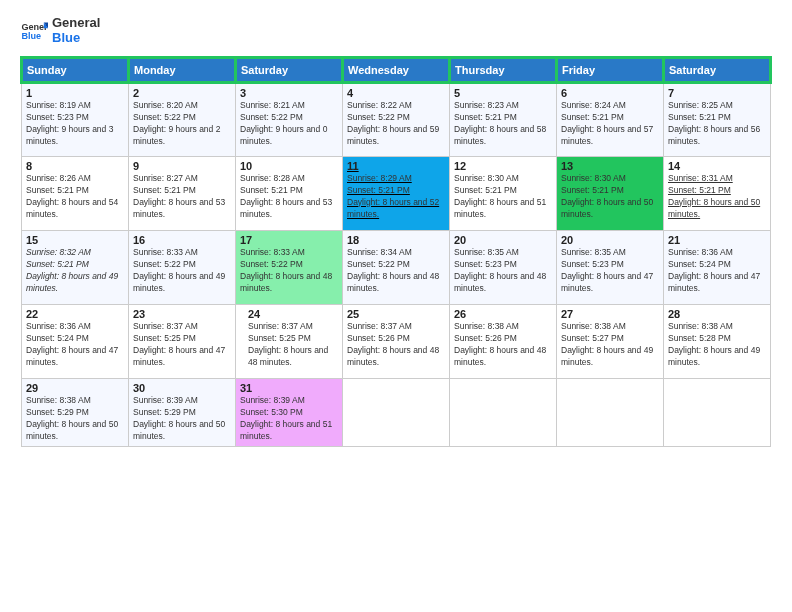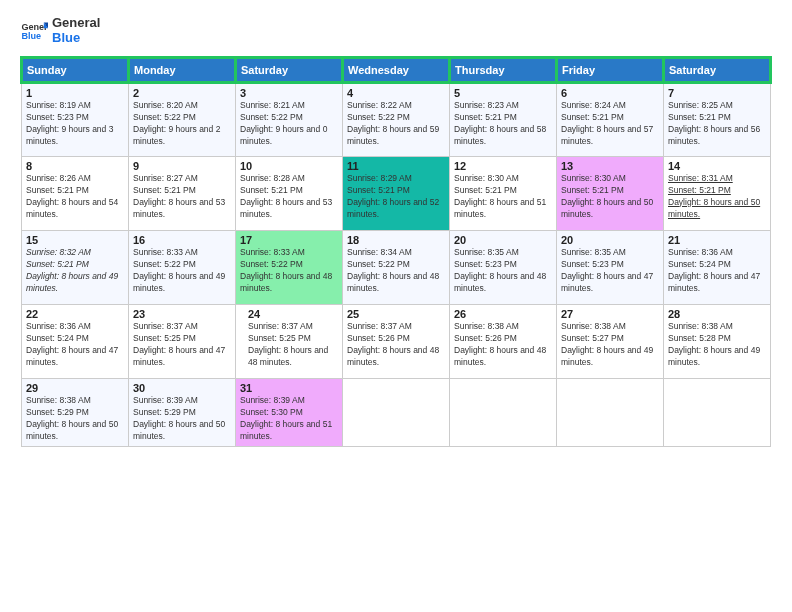--- a/index.html
+++ b/index.html
@@ -182,33 +182,33 @@
             <div class="day-info" style="white-space: pre-line;">Sunrise: 8:27 AM
 Sunset: 5:21 PM
 Daylight: 8 hours and 53 minutes.</div>
           </td>
           <td style="background: rgb(255, 255, 255);">
             <span class="day-num">10</span>
             <div class="day-info" style="white-space: pre-line;">Sunrise: 8:28 AM
 Sunset: 5:21 PM
 Daylight: 8 hours and 53 minutes.</div>
           </td>
-          <td style="background: #14b8a6;">
+          <td style="background: #0ea5e9; text-decoration: underline;">
             <span class="day-num">11</span>
             <div class="day-info" style="white-space: pre-line;">Sunrise: 8:29 AM
 Sunset: 5:21 PM
 Daylight: 8 hours and 52 minutes.</div>
           </td>
           <td style="background: rgb(255, 255, 255);">
             <span class="day-num">12</span>
             <div class="day-info" style="white-space: pre-line;">Sunrise: 8:30 AM
 Sunset: 5:21 PM
 Daylight: 8 hours and 51 minutes.</div>
           </td>
-          <td style="background: #f0abfc;">
+          <td style="background: #22c55e;">
             <span class="day-num">13</span>
             <div class="day-info" style="white-space: pre-line;">Sunrise: 8:30 AM
 Sunset: 5:21 PM
 Daylight: 8 hours and 50 minutes.</div>
           </td>
           <td style="background: rgb(255, 255, 255);">
             <span class="day-num">14</span>
             <div class="day-info" style="white-space: pre-line; text-decoration: underline;">Sunrise: 8:31 AM
 Sunset: 5:21 PM
 Daylight: 8 hours and 50 minutes.</div>

